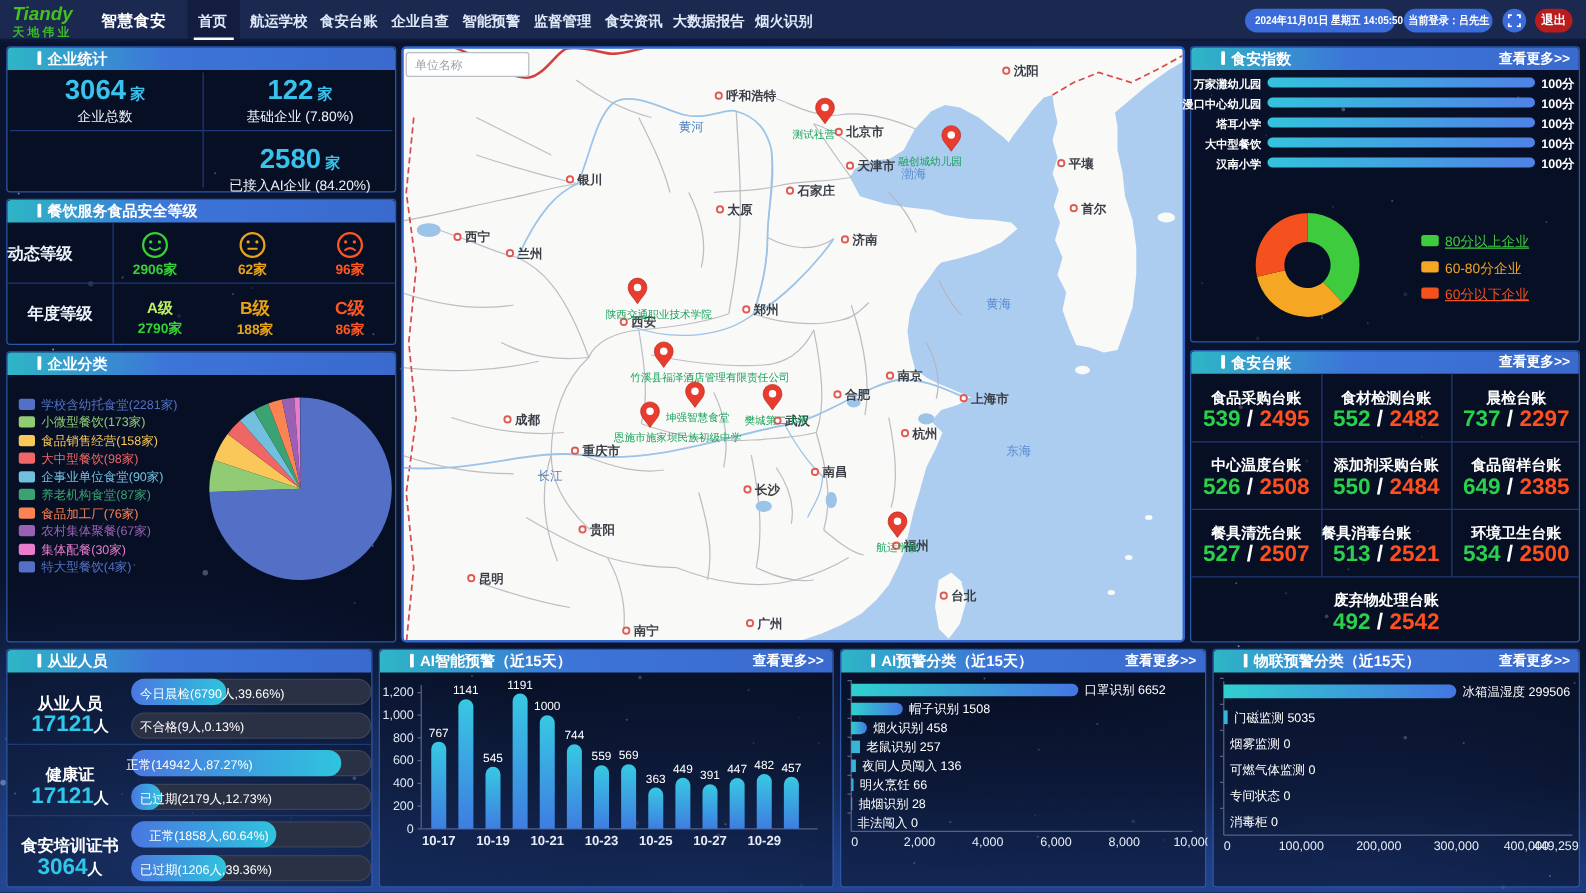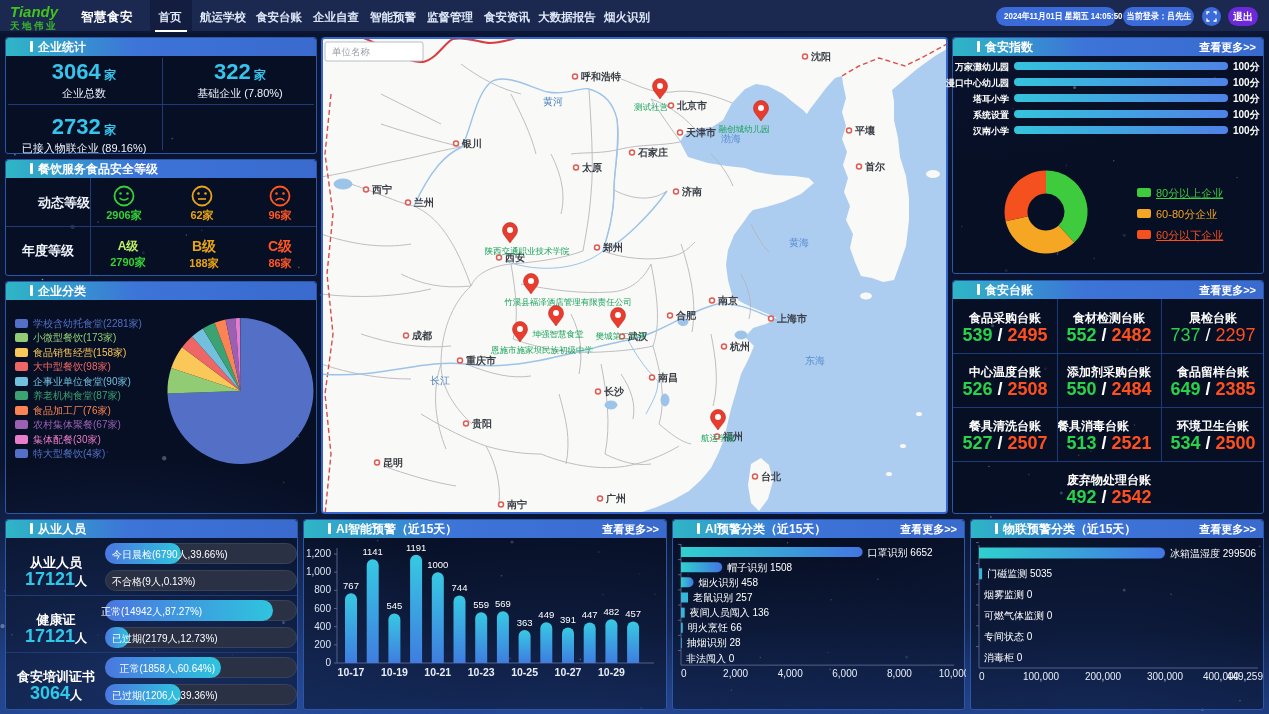--- a/index.html
+++ b/index.html
@@ -192,37 +192,37 @@
       <div class="abs" style="left:567px;top:0;transform:translateX(-50%)">大数据报告</div>
       <div class="abs" style="left:627px;top:0;transform:translateX(-50%)">烟火识别</div>
     </div>
   <div class="abs pill" style="left:996px;top:7px;width:120px;height:19px;background:#3a6bd8;border-radius:10px;color:#fff;font-size:9px;font-weight:bold;text-align:center;line-height:19px;white-space:nowrap"><span style="display:inline-block;transform:scaleX(.88);transform-origin:center">2024年11月01日 星期五 14:05:50</span></div>
   <div class="abs pill" style="left:1123px;top:7px;width:71px;height:19px;background:#3a6bd8;border-radius:10px;color:#fff;font-size:9px;font-weight:bold;text-align:center;line-height:19px;white-space:nowrap"><span style="display:inline-block;transform:scaleX(.9);transform-origin:center">当前登录：吕先生</span></div>
   <div class="abs" style="left:1202px;top:7px;width:19px;height:19px;background:#3a6bd8;border-radius:50%">
     <svg width="11" height="11" style="position:absolute;left:4px;top:4px" viewBox="0 0 11 11" fill="none" stroke="#fff" stroke-width="1.4">
         <path d="M1,3.5 V1 H3.5 M7.5,1 H10 V3.5 M10,7.5 V10 H7.5 M3.5,10 H1 V7.5"></path>
       </svg>
   </div>
-  <div class="abs" style="left:1228px;top:7px;width:30px;height:19px;background:#6d28d9;border-radius:10px;color:#fff;font-size:10px;font-weight:bold;text-align:center;line-height:19px">退出</div>
+  <div class="abs" style="left:1228px;top:7px;width:30px;height:19px;background:#b91c1c;border-radius:10px;color:#fff;font-size:10px;font-weight:bold;text-align:center;line-height:19px">退出</div>
 </div>
 
 <div class="panel" style="left:5px;top:37px;width:312px;height:117px">
   <div class="phead"><i></i>企业统计</div>
   <div class="abs" style="left:156px;top:20px;width:1px;bottom:3px;background:#1e3a78"></div>
   <div class="abs" style="left:2px;top:66px;right:2px;height:1px;background:#1e3a78"></div>
   <div class="abs" style="left:0;top:21px;width:156px;text-align:center"><span class="cy" style="font-size:22px;font-weight:bold">3064</span><span class="cy" style="font-size:12px;font-weight:bold"> 家</span><div class="w" style="font-size:11px;margin-top:1px">企业总数</div></div>
-  <div class="abs" style="left:156px;top:21px;width:156px;text-align:center"><span class="cy" style="font-size:22px;font-weight:bold">322</span><span class="cy" style="font-size:12px;font-weight:bold"> 家</span><div class="w" style="font-size:11px;margin-top:1px">基础企业 (7.80%)</div></div>
-  <div class="abs" style="left:0;top:76px;width:156px;text-align:center"><span class="cy" style="font-size:22px;font-weight:bold">2732</span><span class="cy" style="font-size:12px;font-weight:bold"> 家</span><div class="w" style="font-size:11px;margin-top:1px">已接入物联企业 (89.16%)</div></div>
+  <div class="abs" style="left:156px;top:21px;width:156px;text-align:center"><span class="cy" style="font-size:22px;font-weight:bold">122</span><span class="cy" style="font-size:12px;font-weight:bold"> 家</span><div class="w" style="font-size:11px;margin-top:1px">基础企业 (7.80%)</div></div>
+  <div class="abs" style="left:156px;top:76px;width:156px;text-align:center"><span class="cy" style="font-size:22px;font-weight:bold">2580</span><span class="cy" style="font-size:12px;font-weight:bold"> 家</span><div class="w" style="font-size:11px;margin-top:1px">已接入AI企业 (84.20%)</div></div>
 </div>
 
 <div class="panel" style="left:5px;top:159px;width:312px;height:117px">
   <div class="phead"><i></i>餐饮服务食品安全等级</div>
   <div class="abs" style="left:84px;top:18px;width:1px;bottom:0;background:#1e3a78"></div>
   <div class="abs" style="left:0;top:66px;right:0;height:1px;background:#1e3a78"></div>
-  <div class="abs w" style="left:0;top:34px;width:84px;text-align:right;font-size:13px;font-weight:bold">动态等级</div>
+  <div class="abs w" style="left:0;top:34px;width:84px;text-align:left;font-size:13px;font-weight:bold">动态等级</div>
   <div class="abs w" style="left:0;top:82px;width:84px;text-align:center;font-size:13px;font-weight:bold">年度等级</div>
   <div id="faces">
       <svg class="abs" width="22" height="22" style="left:107px;top:25px" viewBox="0 0 22 22">
       <circle cx="11" cy="11" r="9.5" fill="none" stroke="#35d135" stroke-width="1.8"></circle>
       <circle cx="7.5" cy="8.5" r="1.3" fill="#35d135"></circle>
         <circle cx="14.5" cy="8.5" r="1.3" fill="#35d135"></circle>
       <path d="M6.5,13 Q11,17 15.5,13" fill="none" stroke="#35d135" stroke-width="1.6"></path>
     </svg>
     <div class="abs" style="left:79px;top:48px;width:78px;text-align:center;color:#35d135;font-size:11px;font-weight:bold">2906家</div>
       <svg class="abs" width="22" height="22" style="left:185px;top:25px" viewBox="0 0 22 22">
@@ -516,21 +516,21 @@
   <div id="fsidx">
       <div class="abs" style="left:-20px;top:23px;width:76px;text-align:right;font-size:9px;color:#fff;font-weight:bold;white-space:nowrap">万家灘幼儿园</div>
         <div class="abs" style="left:61px;top:24px;width:214px;height:8px;border-radius:4px;background:linear-gradient(90deg,#35c3dd,#4f82e6)"></div>
         <div class="abs" style="left:280px;top:22px;font-size:10px;color:#fff;font-weight:bold">100分</div>
       <div class="abs" style="left:-20px;top:39px;width:76px;text-align:right;font-size:9px;color:#fff;font-weight:bold;white-space:nowrap">漫口中心幼儿园</div>
         <div class="abs" style="left:61px;top:40px;width:214px;height:8px;border-radius:4px;background:linear-gradient(90deg,#35c3dd,#4f82e6)"></div>
         <div class="abs" style="left:280px;top:38px;font-size:10px;color:#fff;font-weight:bold">100分</div>
       <div class="abs" style="left:-20px;top:55px;width:76px;text-align:right;font-size:9px;color:#fff;font-weight:bold;white-space:nowrap">塔耳小学</div>
         <div class="abs" style="left:61px;top:56px;width:214px;height:8px;border-radius:4px;background:linear-gradient(90deg,#35c3dd,#4f82e6)"></div>
         <div class="abs" style="left:280px;top:54px;font-size:10px;color:#fff;font-weight:bold">100分</div>
-      <div class="abs" style="left:-20px;top:71px;width:76px;text-align:right;font-size:9px;color:#fff;font-weight:bold;white-space:nowrap">系统设置</div>
+      <div class="abs" style="left:-20px;top:71px;width:76px;text-align:right;font-size:9px;color:#fff;font-weight:bold;white-space:nowrap">大中型餐饮</div>
         <div class="abs" style="left:61px;top:72px;width:214px;height:8px;border-radius:4px;background:linear-gradient(90deg,#35c3dd,#4f82e6)"></div>
         <div class="abs" style="left:280px;top:70px;font-size:10px;color:#fff;font-weight:bold">100分</div>
       <div class="abs" style="left:-20px;top:87px;width:76px;text-align:right;font-size:9px;color:#fff;font-weight:bold;white-space:nowrap">汉南小学</div>
         <div class="abs" style="left:61px;top:88px;width:214px;height:8px;border-radius:4px;background:linear-gradient(90deg,#35c3dd,#4f82e6)"></div>
         <div class="abs" style="left:280px;top:86px;font-size:10px;color:#fff;font-weight:bold">100分</div>
     </div>
   <svg class="abs" width="312" height="240" style="left:0;top:0">
 <g transform="translate(0,-3)">
         <path d="M93.0,135.5 A41.5,41.5 0 0 1 121.3,207.4 L105.6,190.5 A18.5,18.5 0 0 0 93.0,158.5 Z" fill="#3ecb3e"></path>
 <path d="M121.3,207.4 A41.5,41.5 0 0 1 52.6,186.3 L75.0,181.2 A18.5,18.5 0 0 0 105.6,190.5 Z" fill="#f5a623"></path>
@@ -546,21 +546,21 @@
 </div>
 
 <div class="panel" style="left:952px;top:280px;width:312px;height:234px">
   <div class="phead"><i></i>食安台账<span class="more">查看更多&gt;&gt;</span></div>
   <div id="ledger">
       <div class="abs" style="left:0px;top:29px;width:104px;text-align:center;color:#fff;font-size:12px;font-weight:bold">食品采购台账</div>
         <div class="abs" style="left:0px;top:44px;width:104px;text-align:center;font-size:18px;font-weight:bold"><span style="color:#2ad14a">539</span><span style="color:#fff"> / </span><span style="color:#ff4f1f">2495</span></div>
       <div class="abs" style="left:104px;top:29px;width:104px;text-align:center;color:#fff;font-size:12px;font-weight:bold">食材检测台账</div>
         <div class="abs" style="left:104px;top:44px;width:104px;text-align:center;font-size:18px;font-weight:bold"><span style="color:#2ad14a">552</span><span style="color:#fff"> / </span><span style="color:#ff4f1f">2482</span></div>
       <div class="abs" style="left:208px;top:29px;width:104px;text-align:center;color:#fff;font-size:12px;font-weight:bold">晨检台账</div>
-        <div class="abs" style="left:208px;top:44px;width:104px;text-align:center;font-size:18px;font-weight:normal"><span style="color:#2ad14a">737</span><span style="color:#fff"> / </span><span style="color:#ff4f1f">2297</span></div>
+        <div class="abs" style="left:208px;top:44px;width:104px;text-align:center;font-size:18px;font-weight:bold"><span style="color:#2ad14a">737</span><span style="color:#fff"> / </span><span style="color:#ff4f1f">2297</span></div>
       <div class="abs" style="left:0px;top:83px;width:104px;text-align:center;color:#fff;font-size:12px;font-weight:bold">中心温度台账</div>
         <div class="abs" style="left:0px;top:98px;width:104px;text-align:center;font-size:18px;font-weight:bold"><span style="color:#2ad14a">526</span><span style="color:#fff"> / </span><span style="color:#ff4f1f">2508</span></div>
       <div class="abs" style="left:104px;top:83px;width:104px;text-align:center;color:#fff;font-size:12px;font-weight:bold">添加剂采购台账</div>
         <div class="abs" style="left:104px;top:98px;width:104px;text-align:center;font-size:18px;font-weight:bold"><span style="color:#2ad14a">550</span><span style="color:#fff"> / </span><span style="color:#ff4f1f">2484</span></div>
       <div class="abs" style="left:208px;top:83px;width:104px;text-align:center;color:#fff;font-size:12px;font-weight:bold">食品留样台账</div>
         <div class="abs" style="left:208px;top:98px;width:104px;text-align:center;font-size:18px;font-weight:bold"><span style="color:#2ad14a">649</span><span style="color:#fff"> / </span><span style="color:#ff4f1f">2385</span></div>
       <div class="abs" style="left:0px;top:137px;width:104px;text-align:center;color:#fff;font-size:12px;font-weight:bold">餐具清洗台账</div>
         <div class="abs" style="left:0px;top:152px;width:104px;text-align:center;font-size:18px;font-weight:bold"><span style="color:#2ad14a">527</span><span style="color:#fff"> / </span><span style="color:#ff4f1f">2507</span></div>
       <div class="abs" style="left:104px;top:137px;width:104px;text-align:left;color:#fff;font-size:12px;font-weight:bold">餐具消毒台账</div>
         <div class="abs" style="left:104px;top:152px;width:104px;text-align:center;font-size:18px;font-weight:bold"><span style="color:#2ad14a">513</span><span style="color:#fff"> / </span><span style="color:#ff4f1f">2521</span></div>

